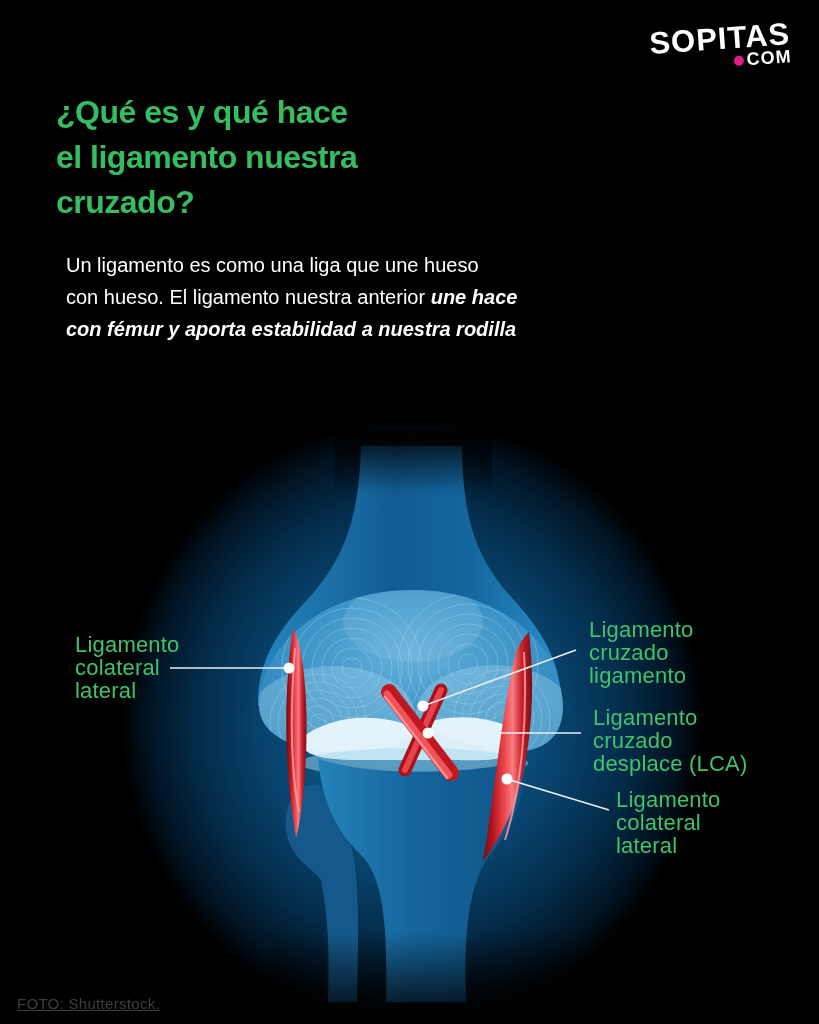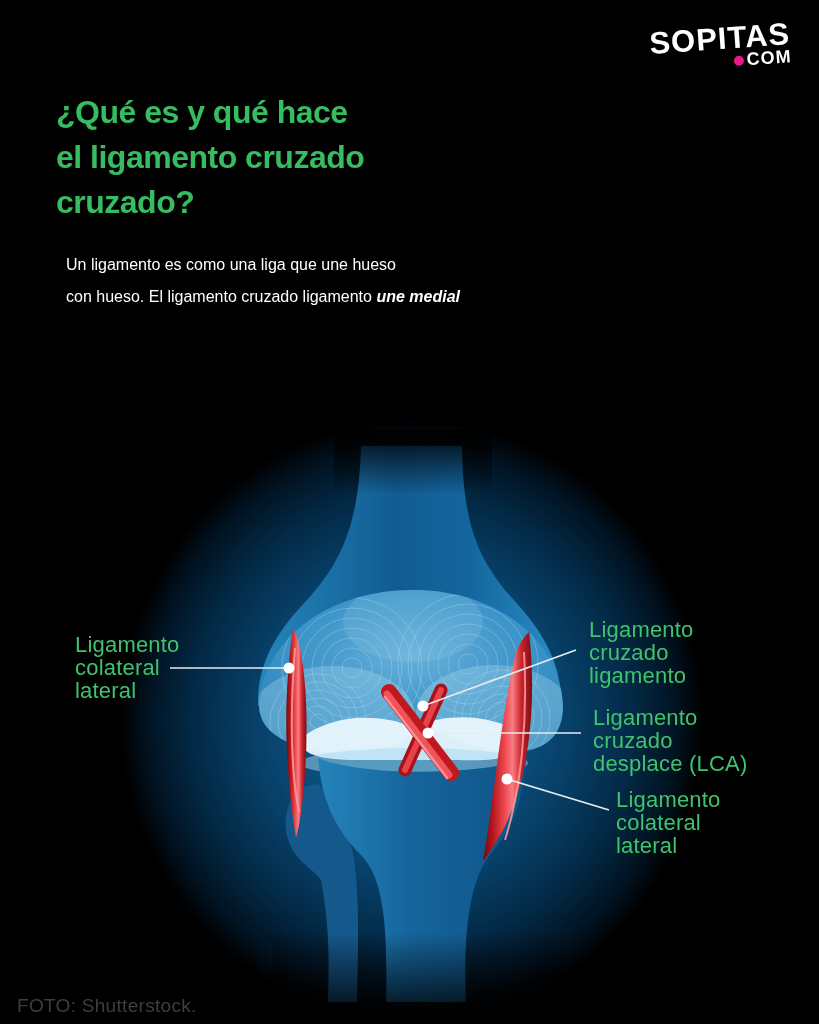--- a/index.html
+++ b/index.html
@@ -17,28 +17,28 @@
   
   .logo{top:24px;right:28px;text-align:right;transform:rotate(-4deg);transform-origin:center;}
   .logo-brand{font-size:31px;font-weight:700;color:#fff;letter-spacing:1px;line-height:30px;}
   .logo-tld{display:flex;justify-content:flex-end;align-items:center;gap:3px;margin-top:-3px;}
   .logo-dot{width:10px;height:10px;border-radius:50%;background:var(--pink);display:inline-block;}
   .logo-com{font-size:18px;font-weight:700;color:#fff;letter-spacing:1px;}
   
   .heading{left:56px;top:90px;color:var(--green-heading);font-size:32px;font-weight:700;line-height:45px;letter-spacing:-0.5px;}
   .heading div{white-space:nowrap;}
   
-  .paragraph{left:66px;top:249px;color:#fff;font-size:16px;line-height:32px;font-weight:400;}
+  .paragraph{left:66px;top:249px;color:#fff;font-size:20px;line-height:32px;font-weight:400;}
   .paragraph .pline{white-space:nowrap;}
   .bi{font-weight:700;font-style:italic;}
   
   .lbl{position:absolute;color:var(--green-label);font-size:22px;line-height:23px;font-weight:400;letter-spacing:0.2px;}
   .lbl div{white-space:nowrap;}
   
-  .credit{left:17px;top:995px;color:#3e3e3e;font-size:19px;letter-spacing:0.3px;}
+  .credit{left:17px;top:995px;color:#3e3e3e;font-size:15px;letter-spacing:0.3px;text-decoration:underline;}
   svg.knee{position:absolute;left:0;top:0;}
 </style>
 </head>
 <body>
 
 <div class="canvas">
 
   <svg class="knee" width="819" height="1024" viewBox="0 0 819 1024">
     <defs>
       <radialGradient id="gGlow" cx="50%" cy="50%" r="50%">
@@ -177,30 +177,33 @@
   <div class="abs logo">
     <div class="logo-brand">SOPITAS</div>
     <div class="logo-tld">
       <span class="logo-dot"></span>
       <span class="logo-com">COM</span>
     </div>
   </div>
 
   <div class="abs heading">
     <div>¿Qué es y qué hace</div>
-    <div>el ligamento cruzado</div>
+    <div>el ligamento nuestra</div>
     <div>cruzado?</div>
   </div>
 
   <div class="abs paragraph">
     <div class="pline">
       <span>Un ligamento es como una liga que une hueso</span>
     </div>
     <div class="pline">
-      <span>con hueso. El ligamento cruzado ligamento </span><span class="bi">une medial</span>
+      <span>con hueso. El ligamento nuestra anterior </span><span class="bi">une hace</span>
+    </div>
+    <div class="pline">
+      <span class="bi">con fémur y aporta estabilidad a nuestra rodilla</span>
     </div>
   </div>
 
   <div class="lbl" style="left:75px;top:633px;">
     <div>Ligamento</div>
     <div>colateral</div>
     <div>lateral</div>
   </div>
   <div class="lbl" style="left:589px;top:618px;">
     <div>Ligamento</div>

